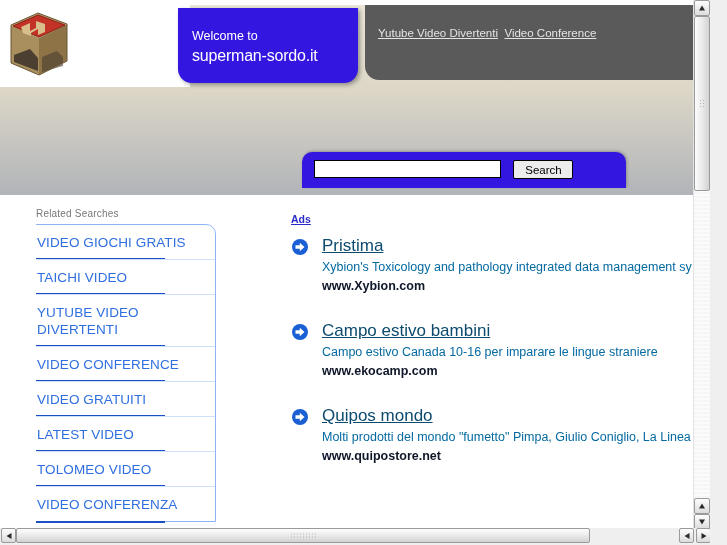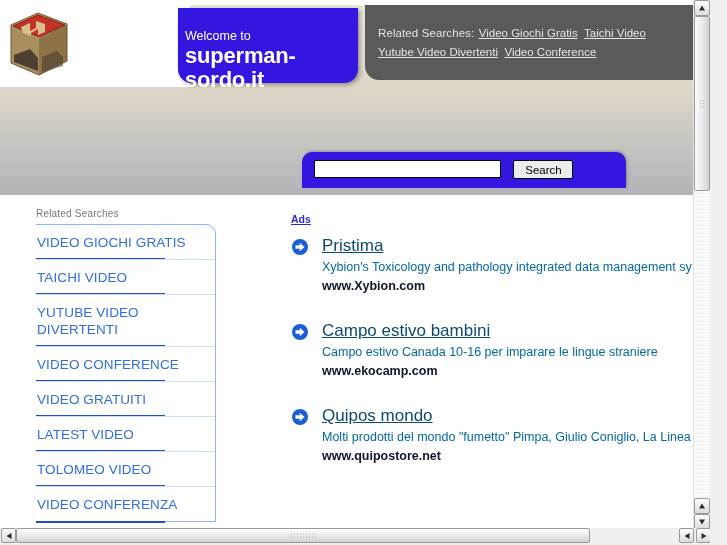--- a/index.html
+++ b/index.html
@@ -105,26 +105,26 @@
   
   .welcome {
     position: absolute;
     left: 178px; top: 3px;
     width: 180px;
     height: 75px;
     background: #3317e0;
     border-radius: 0 0 14px 14px;
     z-index: 5;
     box-sizing: border-box;
-    padding: 21px 0 0 7px;
+    padding: 21px 0 0 14px;
     color: #ffffff;
     box-shadow: 2px 2px 4px rgba(0,0,0,.35);
   }
   .welcome .w1 { font-size: 12.5px; line-height: 15px; }
-  .welcome .w2 { font-size: 22px; font-weight: bold; line-height: 24px; letter-spacing:-.2px;}
+  .welcome .w2 { font-size: 16px; font-weight: normal; line-height: 24px; letter-spacing:-.2px;}
 
   
   .searchbox {
     position: absolute;
     left: 302px; top: 147px;
     width: 324px;
     height: 36px;
     background: #3317e0;
     border-radius: 10px 10px 0 0;
     z-index: 5;
@@ -374,25 +374,20 @@
         <polygon points="8,17 33,6 60,16 34,28" fill="#c33226"></polygon>
         <polygon points="8,17 33,6 60,16 34,28" fill="none" stroke="#8e1f16" stroke-width="1"></polygon>
         <path d="M16,18 L25,14 L25,22 L31,19 L31,12 L40,15 L40,23 L33,26 L33,20 L26,24 L26,27 L18,24 Z" fill="#d8bf8b"></path>
         <polygon points="9,46 25,40 33,49 33,62 9,53" fill="#3a3128" opacity="0.85"></polygon>
         <polygon points="37,48 52,42 58,48 58,57 37,63" fill="#4a3e30" opacity="0.6"></polygon>
         <polygon points="6,16 33,4 62,15 62,52 34,66 6,54" fill="none" stroke="#6b5636" stroke-width="1"></polygon>
       </svg>
 
       <div class="rs-plate">
         <div class="rs-line">
-          <span class="rs-label">Related Searches:</span>
-          <a href="#">Video Giochi Gratis</a>
-          <a href="#">Taichi Video</a>
-        </div>
-        <div class="rs-line">
           <a href="#">Yutube Video Divertenti</a>
           <a href="#">Video Conference</a>
         </div>
       </div>
 
       <div class="welcome">
         <div class="w1">Welcome to</div>
         <div class="w2">superman-sordo.it</div>
       </div>
 

